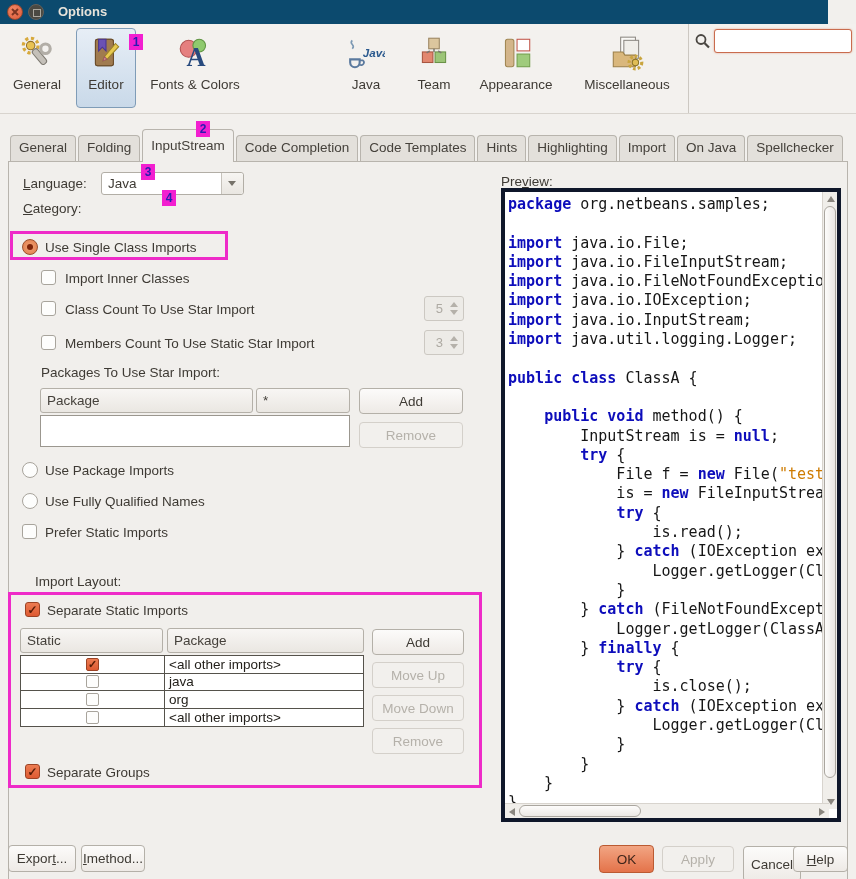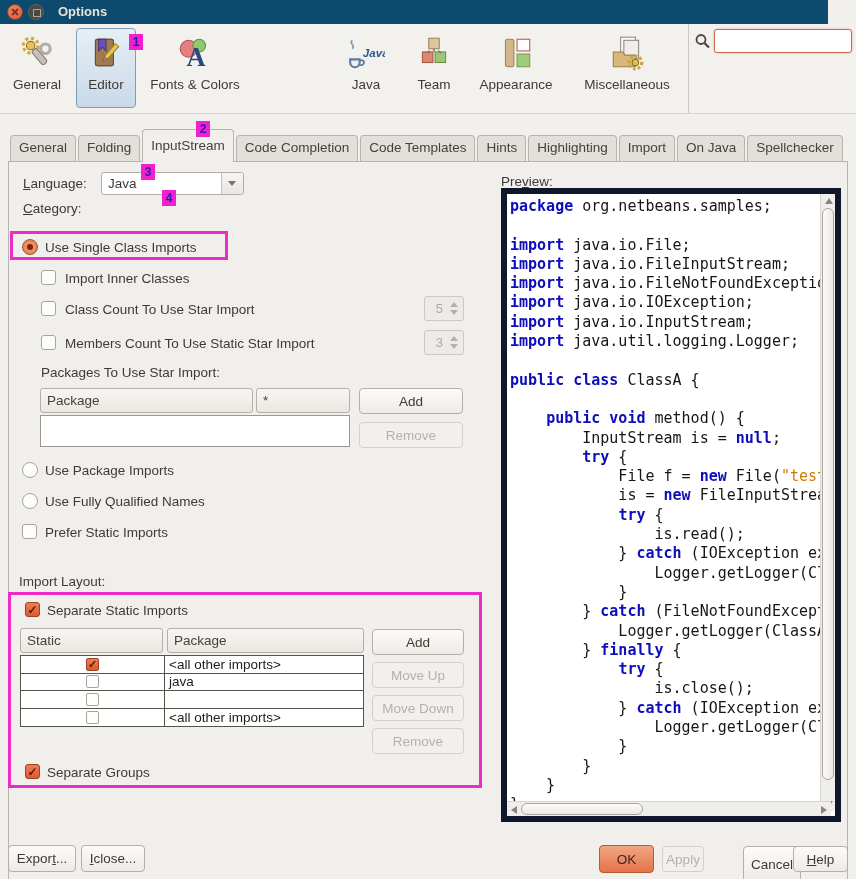--- a/index.html
+++ b/index.html
@@ -62,21 +62,21 @@
   
   .s-table { position:absolute; left:11px; top:493px; width:344px; background:#fff; border:1px solid #55524b; }
   .s-row { display:flex; height:17.6px; border-bottom:1px solid #55524b; }
   .s-row:last-child { border-bottom:none; }
   .s-c1 { width:144px; border-right:1px solid #55524b; display:flex; align-items:center; justify-content:center; }
   .s-c2 { flex:1; font-size:13.5px; color:#24211c; padding-left:4px; display:flex; align-items:center; }
   .cb-inline { width:13px; height:13px; background:#fdfdfc; border:1px solid #a8a49c; border-radius:2px; }
   .cb-inline.checked { background:linear-gradient(#ec7c52,#de5a32); border-color:#9c4325; color:#551b06; font-size:11px;
     font-weight:bold; display:flex; align-items:center; justify-content:center; line-height:1; }
   
-  .preview-box { position:absolute; left:492px; top:26px; width:340px; height:634px; background:#fff; border:6px solid #0f172a; }
+  .preview-box { position:absolute; left:492px; top:26px; width:340px; height:634px; background:#fff; border:4px solid #0f172a; }
   .code { position:absolute; left:3px; top:3px; width:321px; height:614px; overflow:hidden;
     font-family:"DejaVu Sans Mono", monospace; font-size:15px; line-height:19.3px; white-space:pre; }
   .cl { height:19.3px; }
   .c-k { color:#0d0dbb; font-weight:bold; }
   .c-p { color:#161616; }
   .c-s { color:#ce7b00; }
   .vscroll { position:absolute; right:0; top:0; width:15px; height:617px; background:#f0eeea; border-left:1px solid #d8d4ce; }
   .sb-up { position:absolute; top:4px; left:4px; width:0; height:0; border-left:4px solid transparent; border-right:4px solid transparent; border-bottom:6px solid #8a867f; }
   .sb-down { position:absolute; bottom:4px; left:4px; width:0; height:0; border-left:4px solid transparent; border-right:4px solid transparent; border-top:6px solid #8a867f; }
   .vthumb { position:absolute; left:1px; top:14px; width:12px; height:572px; background:linear-gradient(90deg,#fdfcfb,#ebe8e4);
@@ -234,21 +234,21 @@
 
   <div class="radio" style="left:13px;top:300px"></div>
   <div class="label" style="left:36px;top:301px">Use Package Imports</div>
 
   <div class="radio" style="left:13px;top:331px"></div>
   <div class="label" style="left:36px;top:332px">Use Fully Qualified Names</div>
 
   <div class="cb" style="left:13px;top:362px"></div>
   <div class="label" style="left:36px;top:363px">Prefer Static Imports</div>
 
-  <div class="label" style="left:10px;top:412px">Import Layout:</div>
+  <div class="label" style="left:26px;top:412px">Import Layout:</div>
 
   <div class="cb checked" style="left:16px;top:440px">✓</div>
   <div class="label" style="left:38px;top:441px">Separate Static Imports</div>
 
   <div class="hdr-btn" style="left:11px;top:466px;width:143px">Static</div>
   <div class="hdr-btn" style="left:158px;top:466px;width:197px">Package</div>
 
   <div class="s-table" id="static-rows">
       <div class="s-row">
         <div class="s-c1">
@@ -259,20 +259,21 @@
       <div class="s-row">
         <div class="s-c1">
           <div class="cb-inline"></div>
         </div>
         <div class="s-c2">java</div>
       </div>
       <div class="s-row">
         <div class="s-c1">
           <div class="cb-inline"></div>
         </div>
+        <div class="s-c2">org</div>
       </div>
       <div class="s-row">
         <div class="s-c1">
           <div class="cb-inline"></div>
         </div>
         <div class="s-c2">&lt;all other imports&gt;</div>
       </div>
     </div>
 
   <div class="btn" style="left:363px;top:467px;width:92px;height:26px">Add</div>
@@ -307,22 +308,22 @@
 <div class="badge" style="left:162px;top:190px">4</div>
 
 <div class="btn" style="left:8px;top:845px;width:68px;height:27px">
     <span>Expor</span>
     <span class="mn">t</span>
     <span>...</span>
   </div>
 <div class="btn" style="left:81px;top:845px;width:64px;height:27px">
     <span></span>
     <span class="mn">I</span>
-    <span>close...</span>
+    <span>method...</span>
   </div>
 <div class="btn ok-btn" style="left:599px;top:845px;width:55px;height:28px">OK</div>
-<div class="btn disabled" style="left:662px;top:846px;width:42px;height:26px">Apply</div>
+<div class="btn disabled" style="left:662px;top:846px;width:72px;height:26px">Apply</div>
 <div class="btn" style="left:743px;top:846px;width:58px;height:36px">Cancel</div>
 <div class="btn" style="left:793px;top:846px;width:55px;height:26px">
     <span></span>
     <span class="mn">H</span>
     <span>elp</span>
   </div>
 
 </body></html>

